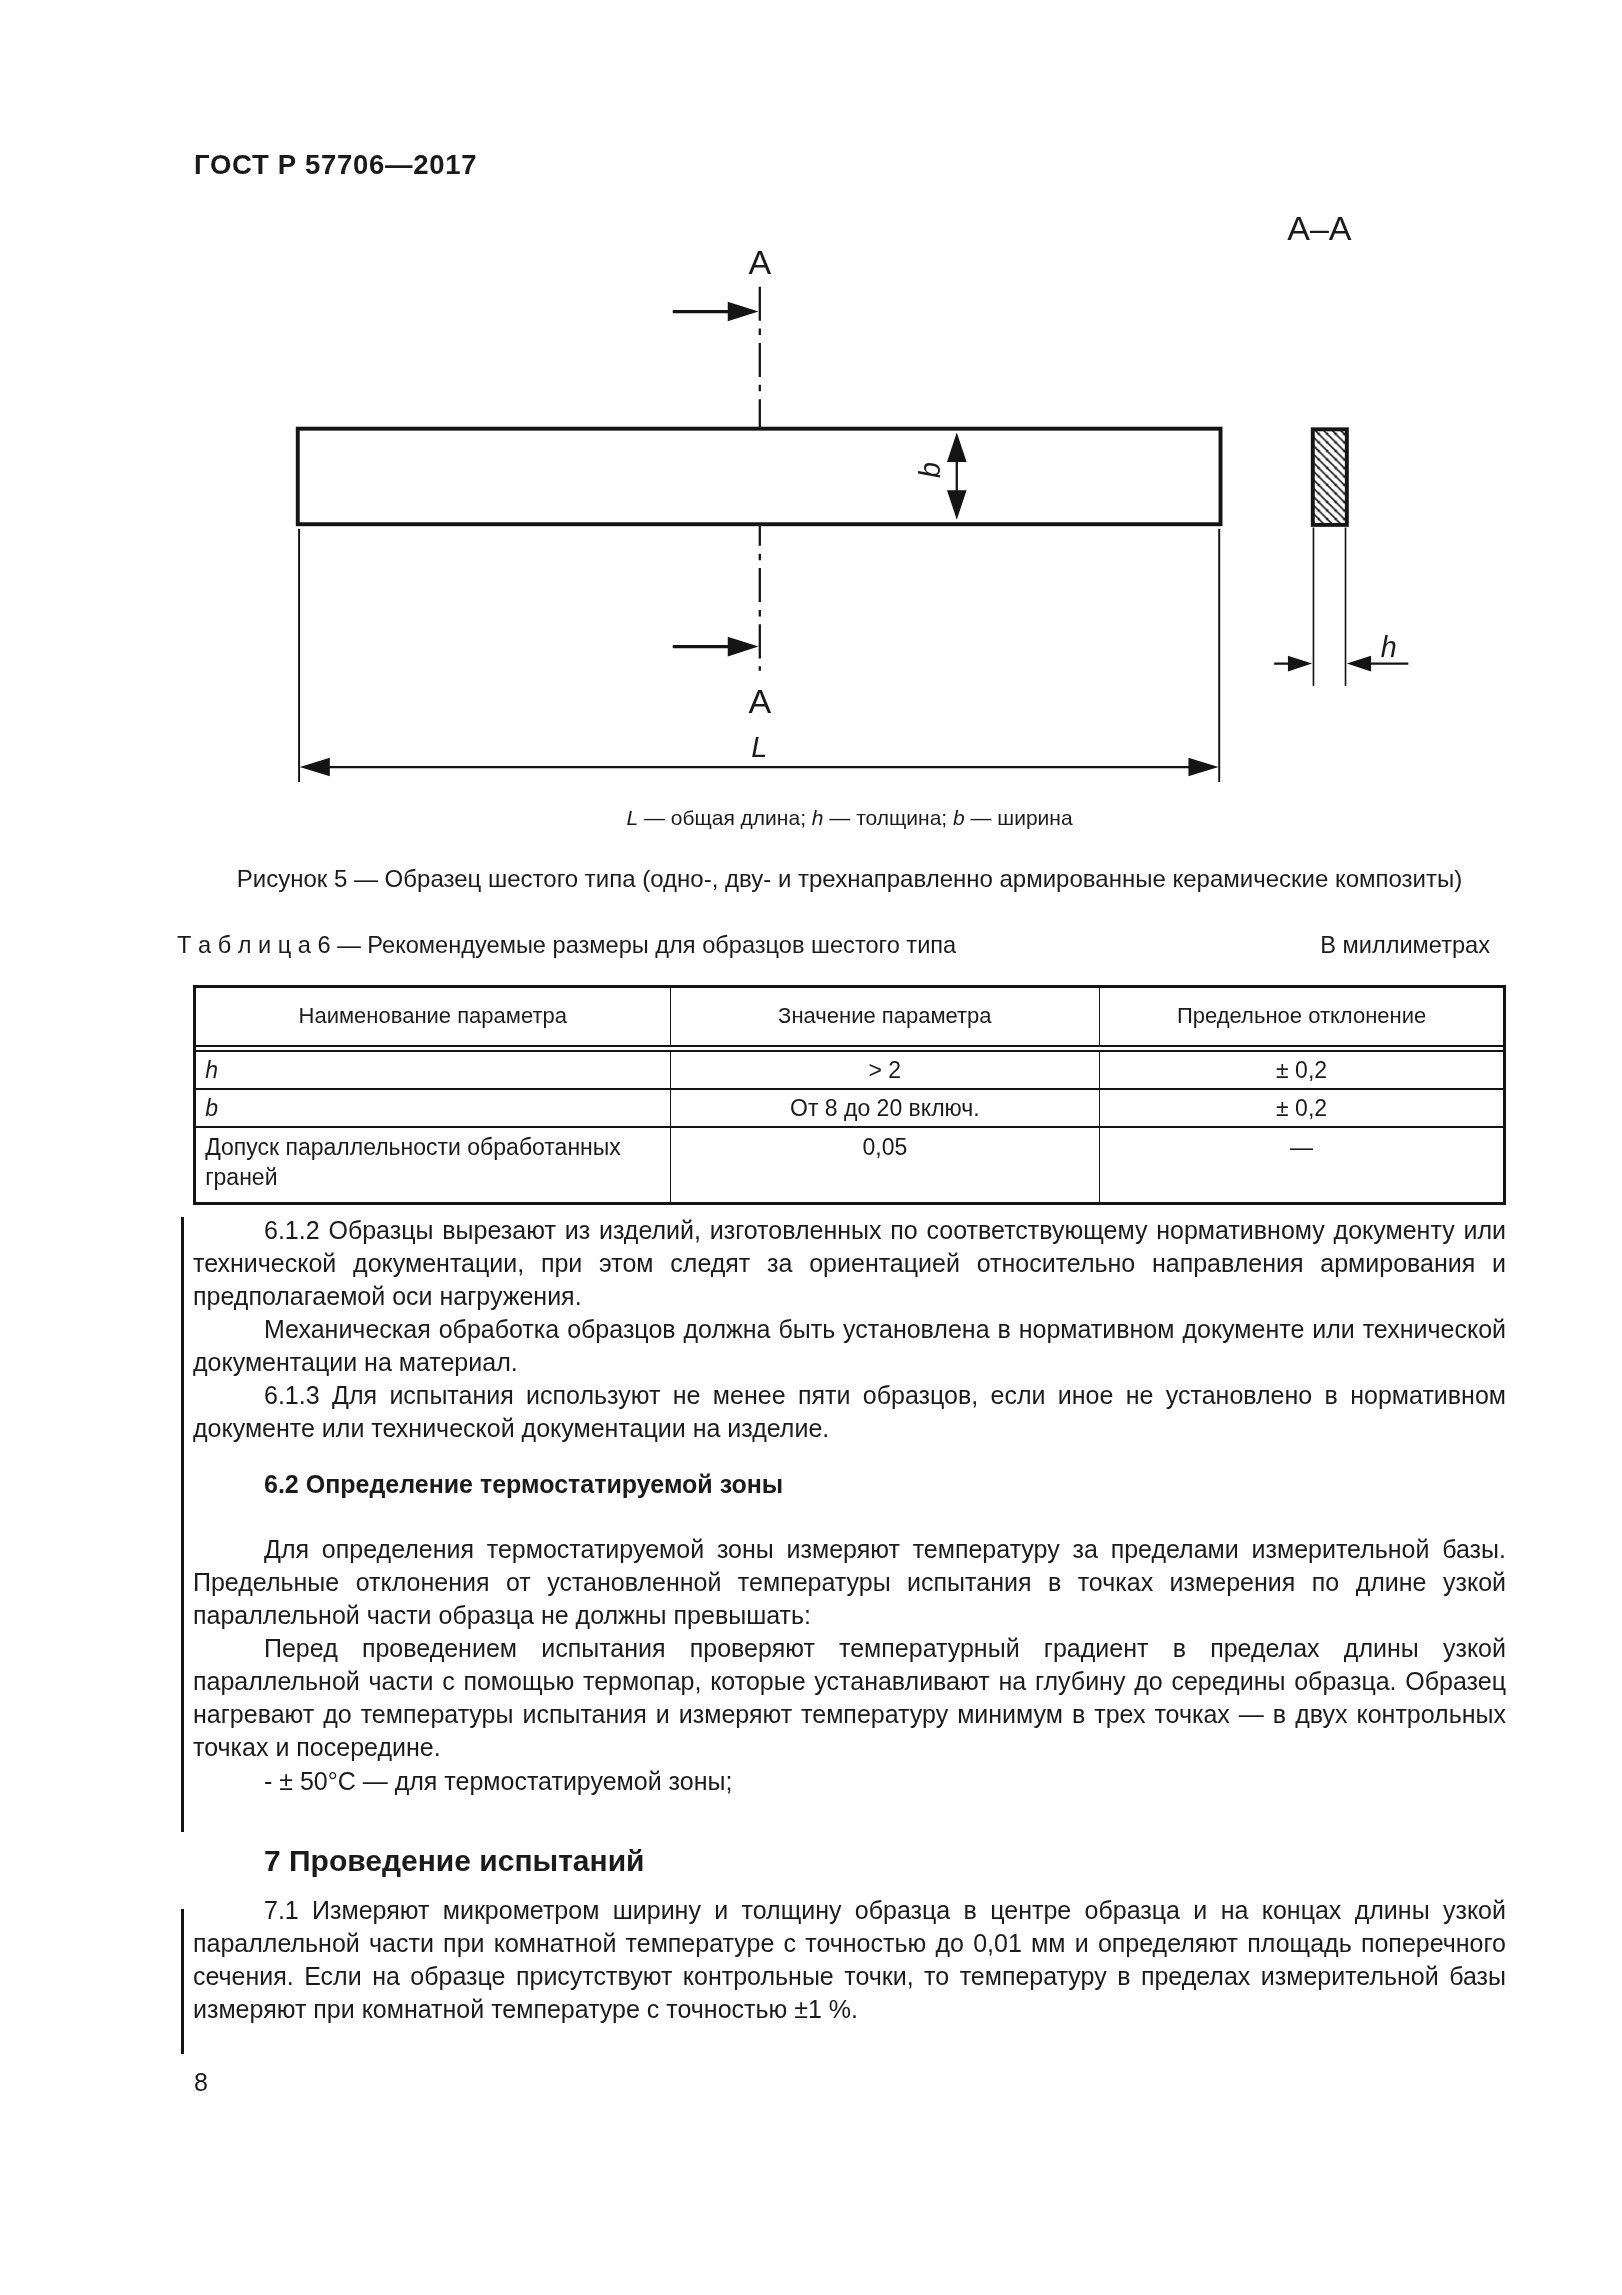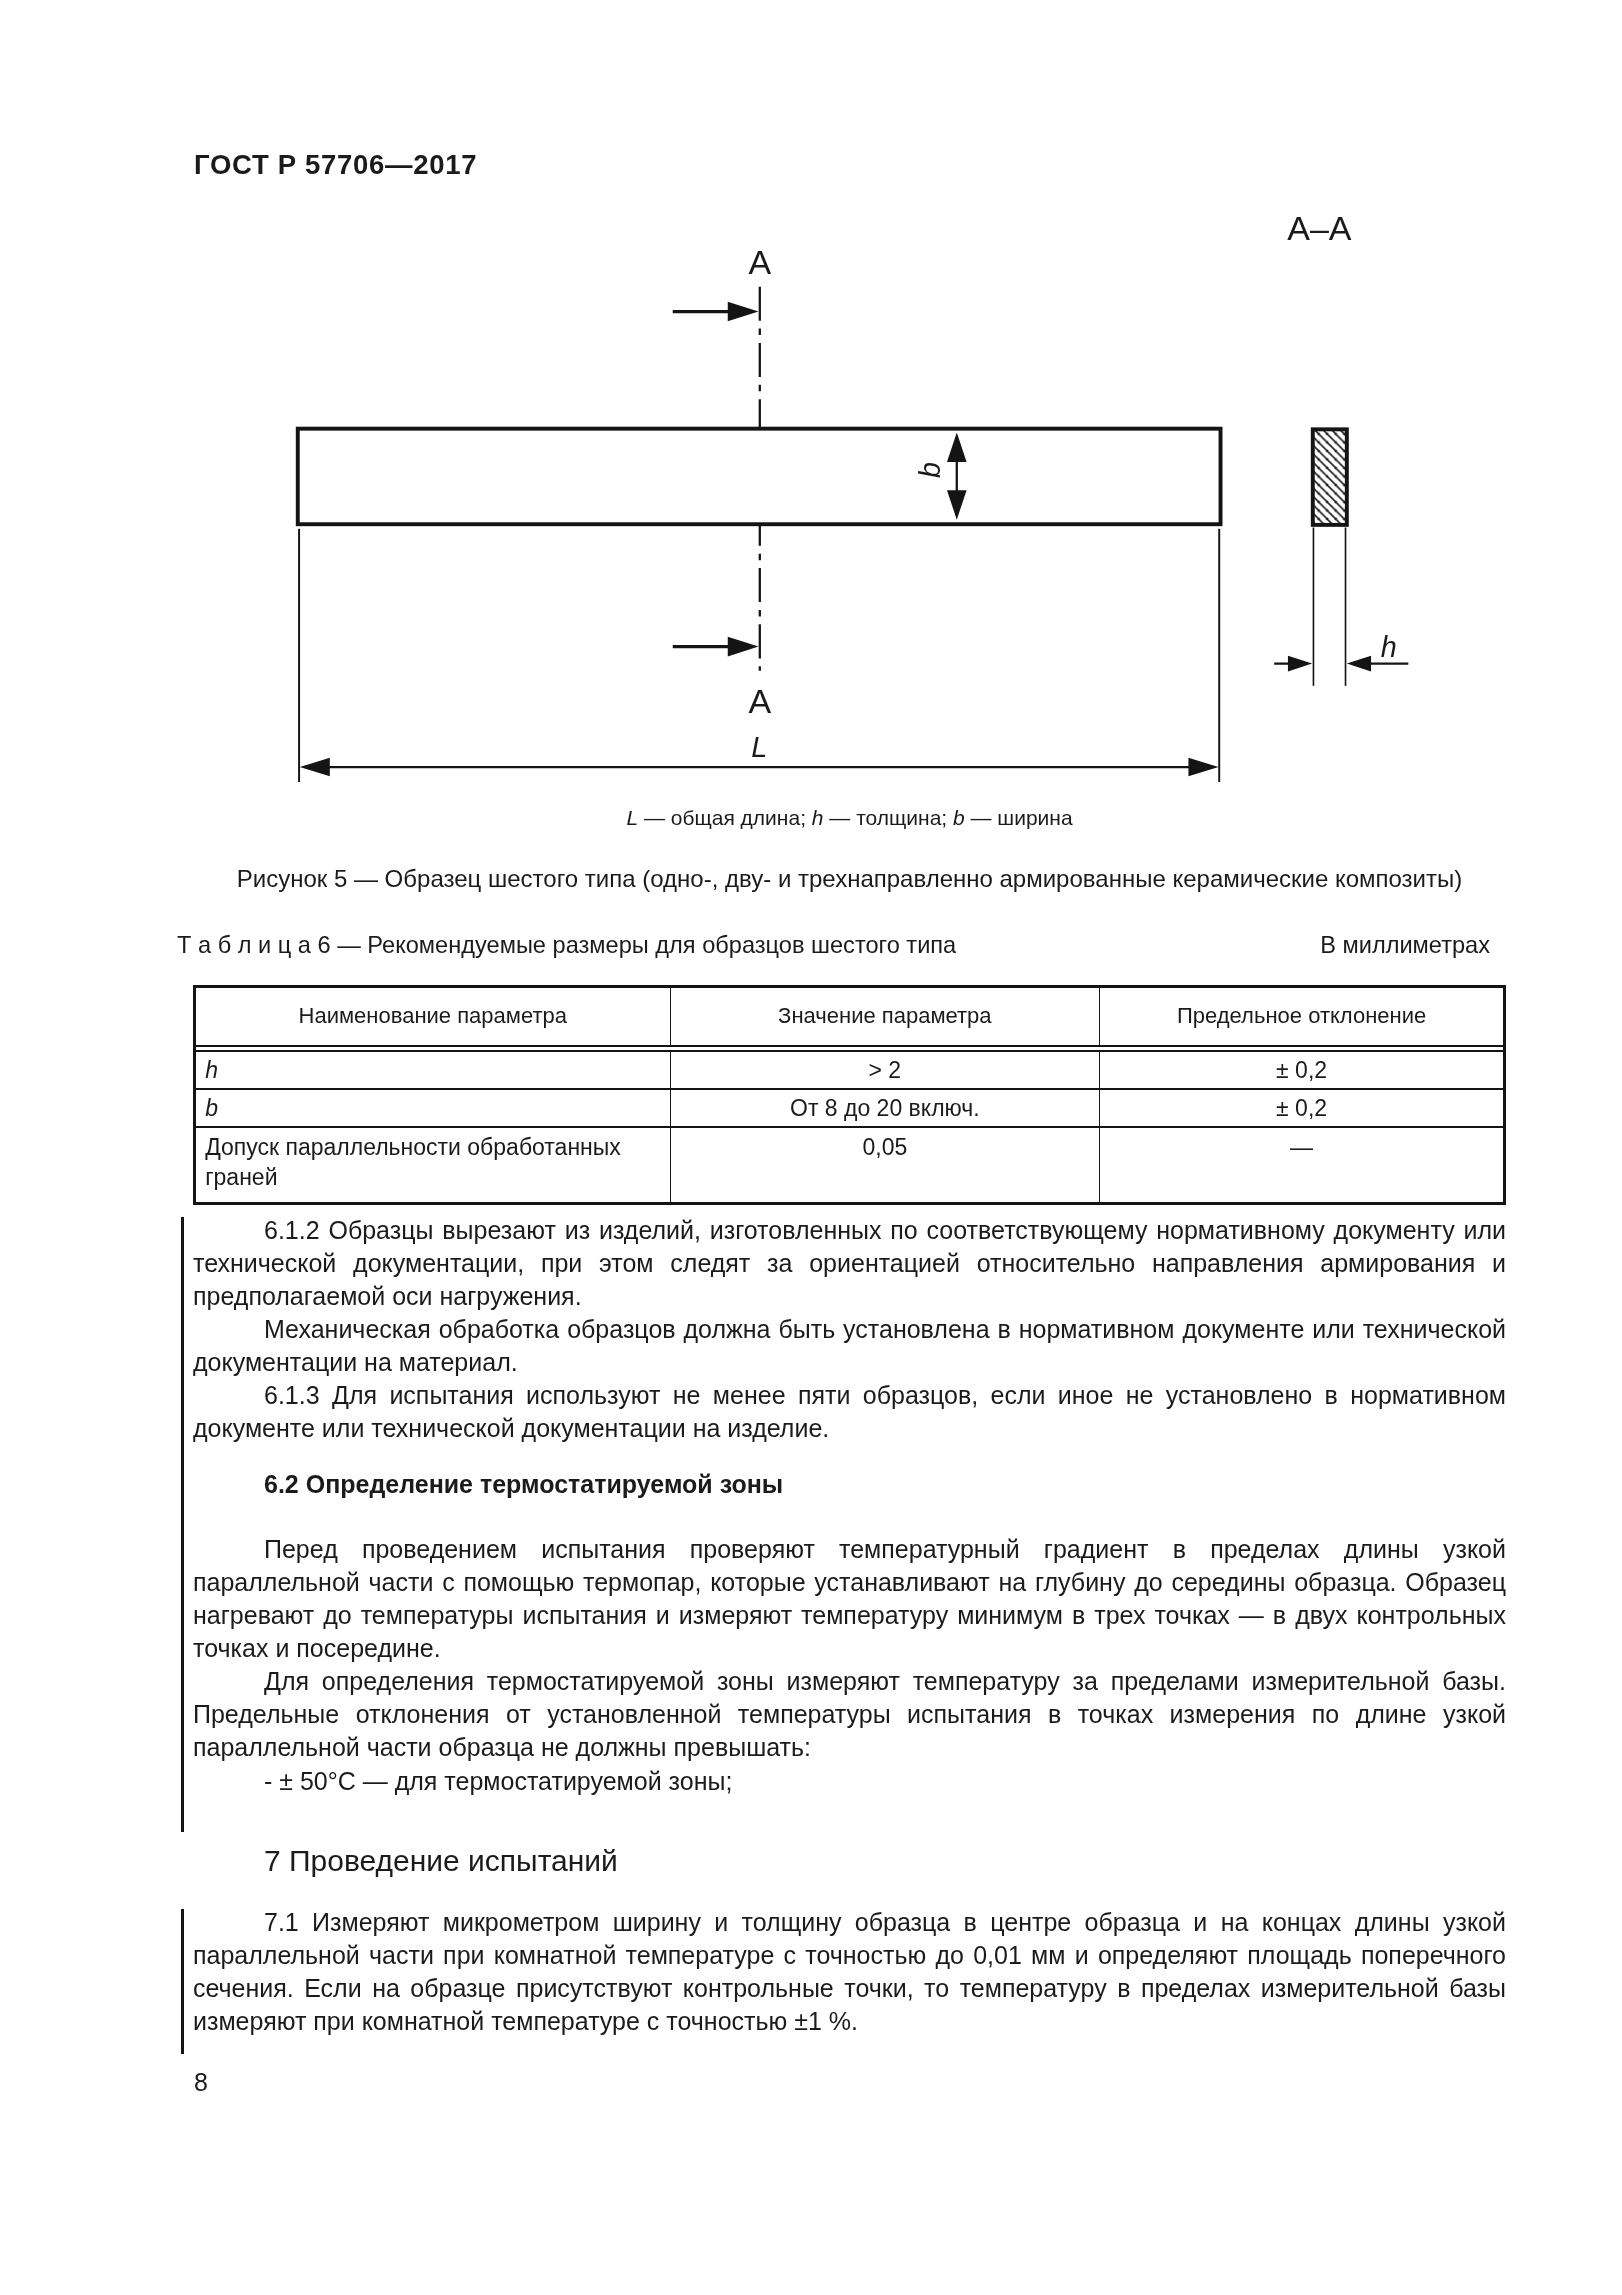--- a/index.html
+++ b/index.html
@@ -27,21 +27,21 @@
   td.pname { text-align:left; padding-left:9.2px; height:38px; vertical-align:middle; }
   td.pval, td.ptol { text-align:center; vertical-align:middle; height:38px; }
   tr.tall td { vertical-align:top; padding-top:4px; line-height:30px; height:76px; }
   .it { font-style:italic; }
 
   .content { position:absolute; left:193px; top:1214px; width:1313px; font-size:25px; line-height:33px; text-align:justify; }
   .content p { text-indent:71px; }
   .content p.list-line { text-align:left; margin:0; }
   .content p.li-first { margin-top:1.3px; }
   h2.h62 { font-size:25px; font-weight:bold; text-indent:71px; margin-top:23px; margin-bottom:32px; line-height:33px; text-align:left; }
-  h1.h7  { font-size:30px; font-weight:normal; text-indent:71px; margin-top:43px; margin-bottom:26px; line-height:39px; text-align:left; }
+  h1.h7  { font-size:30px; font-weight:bold; text-indent:71px; margin-top:43px; margin-bottom:14px; line-height:39px; text-align:left; }
   .p71 { line-height:33px; }
 
   .change-bar { position:absolute; left:181px; width:2.6px; background:#141414; }
   #change-bar-1 { top:1217px; height:615px; }
   #change-bar-2 { top:1909px; height:145px; }
 
   .page-number { position:absolute; left:194px; top:2066px; font-size:25px; line-height:33px; }
 </style>
 </head>
 <body>
@@ -139,22 +139,22 @@
   </table>
 
   <div class="change-bar" id="change-bar-1"></div>
   <div class="change-bar" id="change-bar-2"></div>
 
   <div class="content">
     <p>6.1.2 Образцы вырезают из изделий, изготовленных по соответствующему нормативному документу или технической документации, при этом следят за ориентацией относительно направления армирования и предполагаемой оси нагружения.</p>
     <p>Механическая обработка образцов должна быть установлена в нормативном документе или технической документации на материал.</p>
     <p>6.1.3 Для испытания используют не менее пяти образцов, если иное не установлено в нормативном документе или технической документации на изделие.</p>
     <h2 class="h62">6.2 Определение термостатируемой зоны</h2>
+    <p>Для определения термостатируемой зоны измеряют температуру за пределами измерительной базы. Предельные отклонения от установленной температуры испытания в точках измерения по длине узкой параллельной части образца не должны превышать:</p>
     <p>Перед проведением испытания проверяют температурный градиент в пределах длины узкой параллельной части с помощью термопар, которые устанавливают на глубину до середины образца. Образец нагревают до температуры испытания и измеряют температуру минимум в трех точках — в двух контрольных точках и посередине.</p>
-    <p>Для определения термостатируемой зоны измеряют температуру за пределами измерительной базы. Предельные отклонения от установленной температуры испытания в точках измерения по длине узкой параллельной части образца не должны превышать:</p>
     <p class="list-line li-first">- ± 50°С — для термостатируемой зоны;</p>
     <h1 class="h7">7 Проведение испытаний</h1>
     <p class="p71">7.1 Измеряют микрометром ширину и толщину образца в центре образца и на концах длины узкой параллельной части при комнатной температуре с точностью до 0,01 мм и определяют площадь поперечного сечения. Если на образце присутствуют контрольные точки, то температуру в пределах измерительной базы измеряют при комнатной температуре с точностью ±1 %.</p>
   </div>
 
   <div class="page-number">8</div>
 
 </div>
 
 

